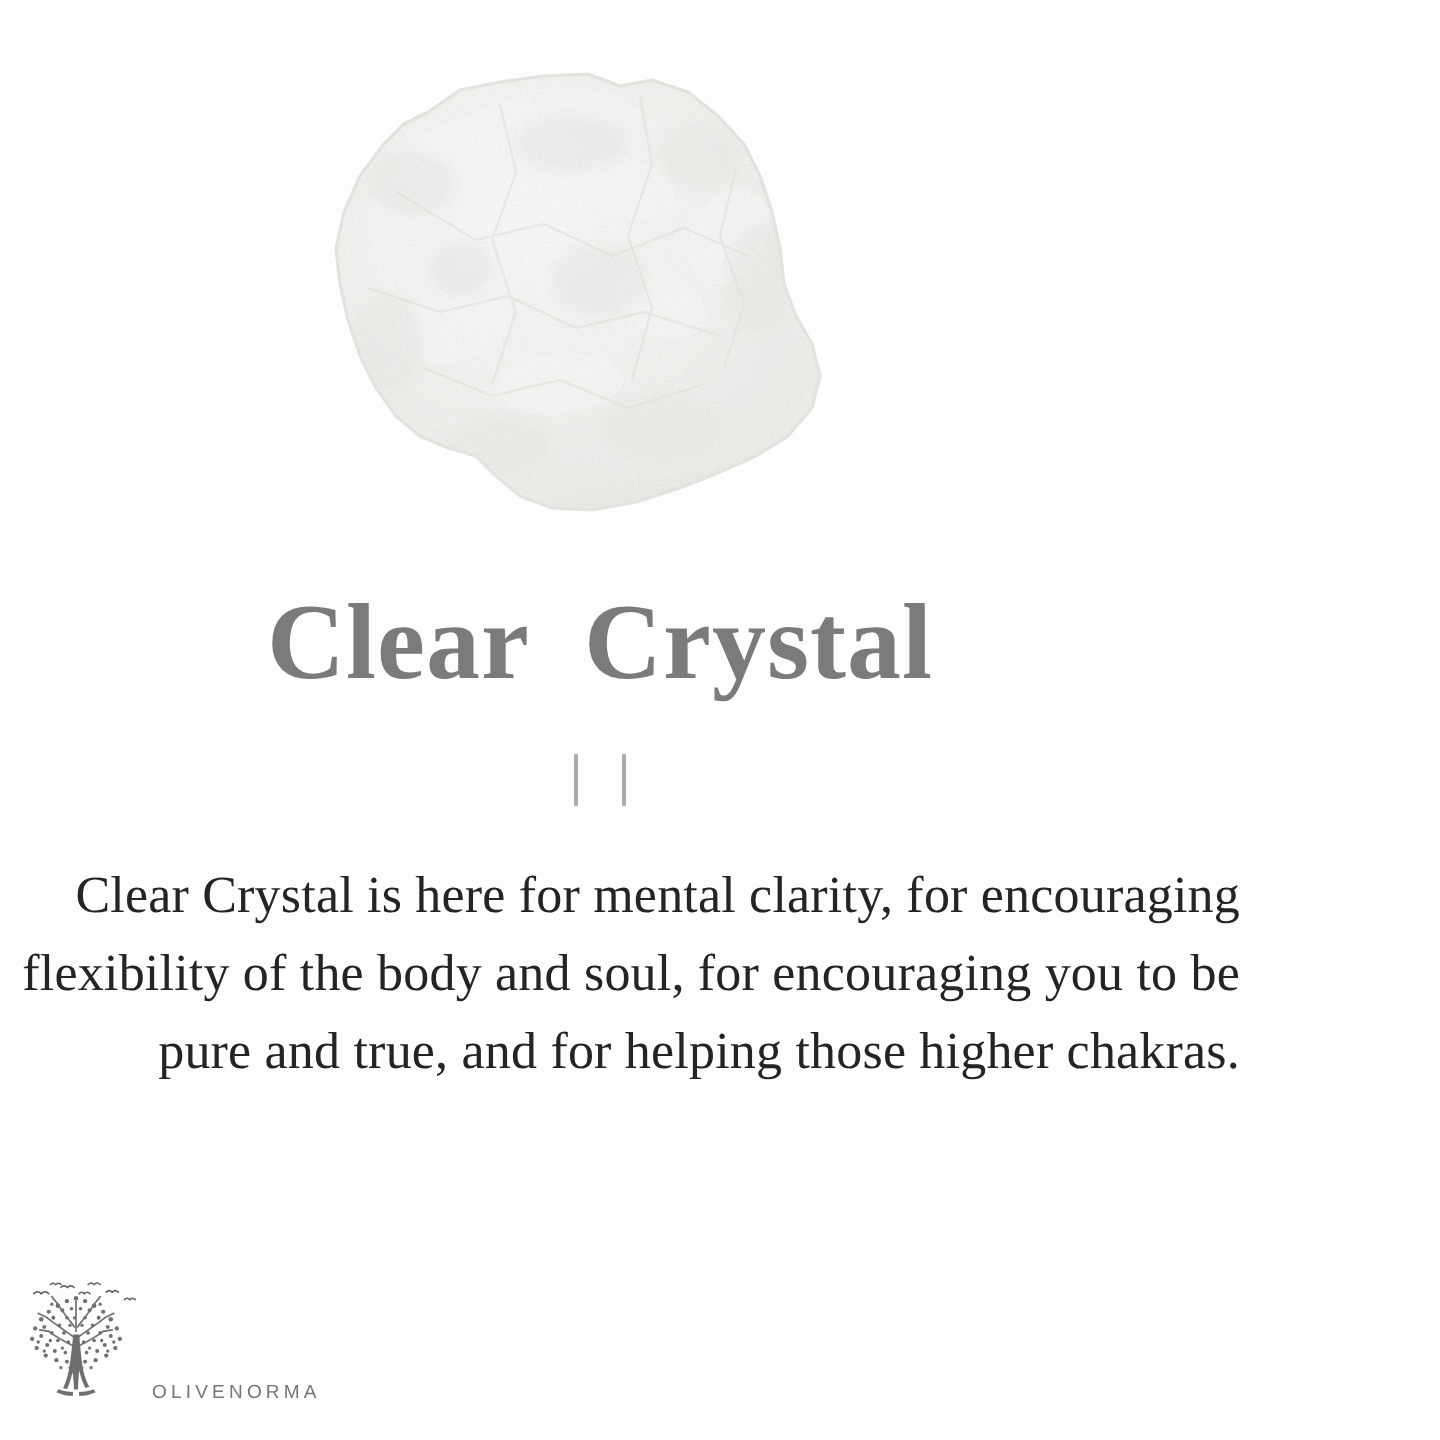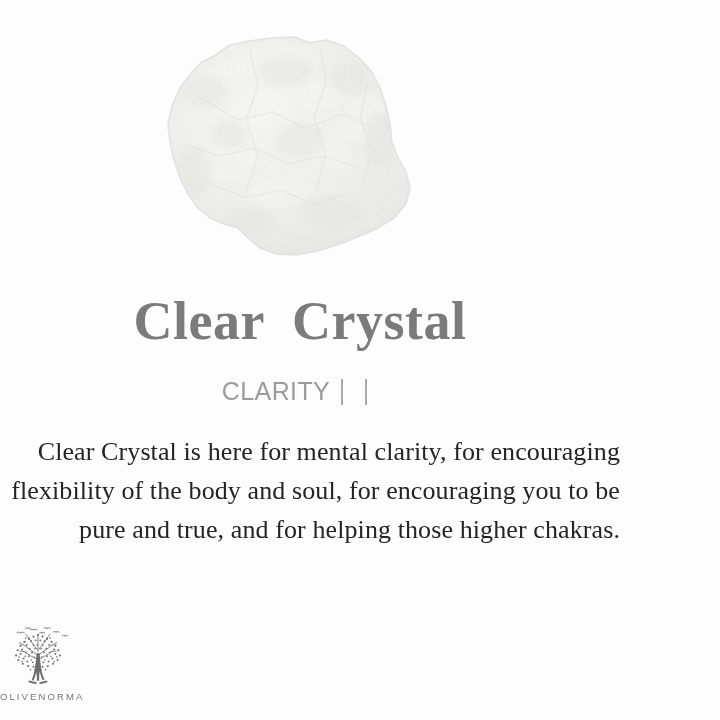--- a/index.html
+++ b/index.html
@@ -92,22 +92,22 @@
     letter-spacing: 0.1px;
   }
 
   
   .logo-block {
     position: absolute;
     left: 0;
     right: 0;
     bottom: 18px;
     display: flex;
-    flex-direction: column;
-    align-items: flex-start;
+    flex-direction: row;
+    align-items: flex-end;
   }
   .logo-tree {
     width: 76px;
     height: 62px;
     display: block;
   }
   .logo-word {
     margin-top: 3px;
     font-family: "Liberation Sans", "DejaVu Sans", sans-serif;
     font-size: 9.5px;
@@ -209,21 +209,20 @@
                L256,156 L252,172 L240,186 L224,196 L206,204 L186,212 L164,219
                L142,223 L122,222 L106,216 L94,206 L84,196 L70,192 L56,186
                L44,176 L34,162 L26,146 L20,128 L16,110 L14,92 L18,74 L26,56
                L38,40 L48,30 Z" fill="none" stroke="#e2e2de" stroke-width="1.6" stroke-linejoin="round"></path>
     </svg>
   </div>
 
   <h1 class="title">Clear  Crystal</h1>
 
   <div class="keywords">
-    <span class="kw">CLARITY</span>
     <span class="sep"></span>
     <span class="sep"></span>
   </div>
 
   <p class="desc">Clear Crystal is here for mental clarity, for encouraging flexibility of the body and soul, for encouraging you to be pure and true, and for helping those higher chakras.</p>
 
   <div class="logo-block">
     <svg class="logo-tree" viewBox="0 0 100 82" aria-hidden="true">
       <g fill="#6f6f6f">
 

